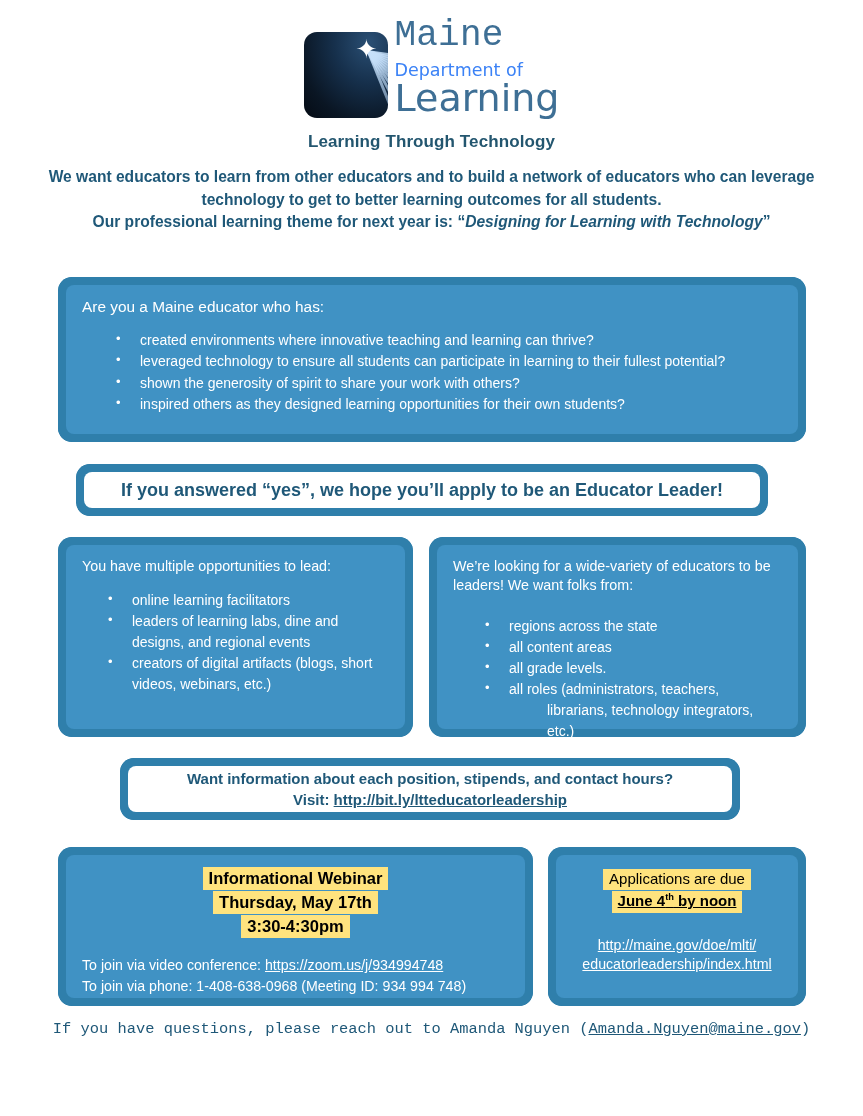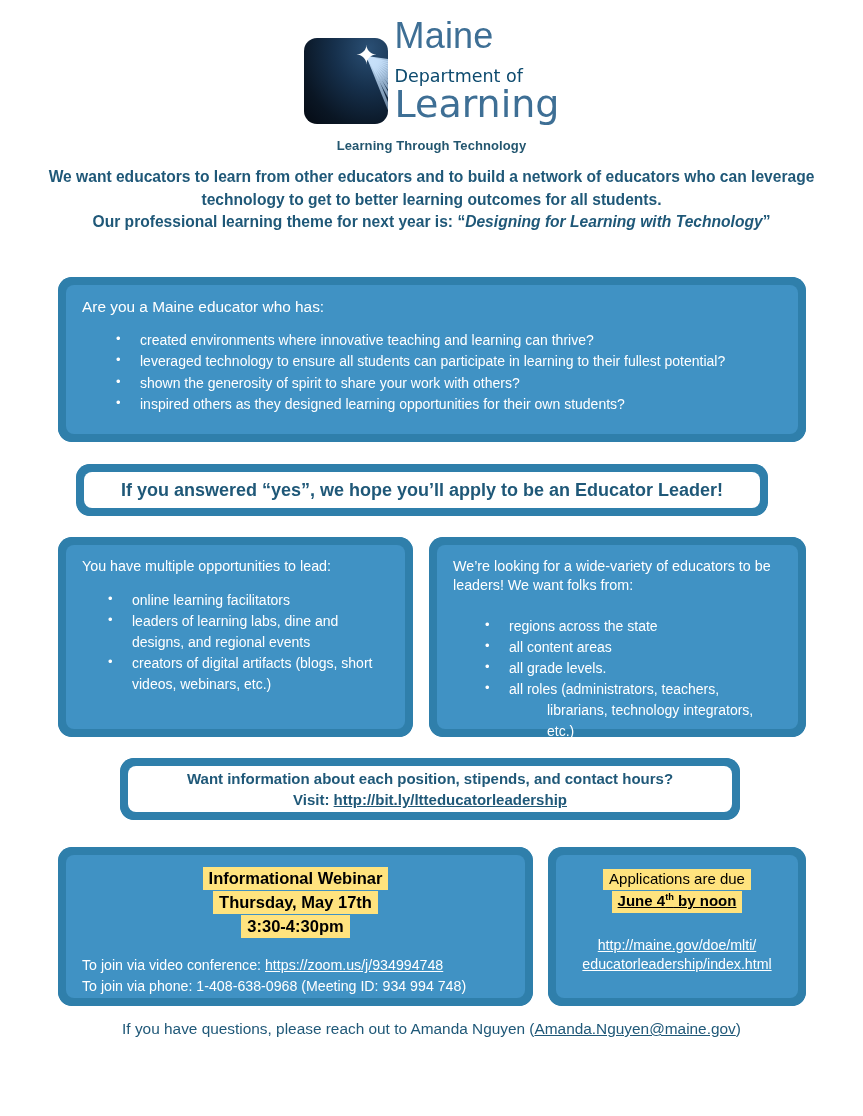--- a/index.html
+++ b/index.html
@@ -34,35 +34,35 @@
     position: absolute;
     right: 18px; top: 20px;
     width: 2.6px; height: 96px;
     background: linear-gradient(to bottom, rgba(200,225,250,0.95), rgba(120,170,220,0.25));
     transform-origin: top center;
   }
   .logo-type { margin-left: 7px; padding-bottom: 2px; }
   .lt-maine {
     font-size: 36px; font-weight: 400; color: #3e6f95;
     letter-spacing: 0.2px; line-height: 0.98;
-    font-family: Liberation Sans, sans-serif;
+    font-family: Liberation Mono, monospace;
   }
   .lt-dept {
-    font-size: 17.5px; font-weight: 400; color: #0c4a6e;
-    line-height: 1.05; margin-top: 14px;
+    font-size: 17.5px; font-weight: 400; color: #3b82f6;
+    line-height: 1.05; margin-top: 8px;
     font-family: "DejaVu Sans", sans-serif;
   }
   .lt-edu {
     font-size: 38px; font-weight: 400; color: #3e6f95;
     line-height: 0.95; margin-top: 0px;
     font-family: "DejaVu Sans", sans-serif;
   }
   .ltt {
     margin-top: 14px;
-    font-size: 13px; font-weight: bold; color: #23566f;
+    font-size: 17px; font-weight: bold; color: #23566f;
     letter-spacing: 0.1px;
   }
 
   
   .intro {
     position: absolute; left: 40px; top: 166px; width: 783px;
     text-align: center;
     color: #1f5878; font-weight: bold; font-size: 15.6px; line-height: 1.45;
   }
   .intro em { font-style: italic; }
@@ -153,21 +153,21 @@
   #box-apps .hl { font-size: 15px; font-weight: 400; }
   #box-apps .hl.b { font-weight: bold; text-decoration: underline; }
   .apps-link { margin-top: 22px; font-size: 14.2px; line-height: 1.38; }
 
   a, .lnk { color: inherit; text-decoration: underline; }
   sup { font-size: 0.62em; vertical-align: super; }
 
   
   .footer {
     position: absolute; left: 40px; top: 1020px; width: 783px;
-    text-align: center; color: #1f5878; font-size: 15.4px;
+    text-align: center; color: #1f5878; font-size: 15.4px; font-family: Liberation Mono, monospace;
   }
 </style>
 </head>
 <body>
 
 <div class="page">
 
   <div class="logo-wrap">
     <div class="logo-row">
       <div class="logo-mark">

